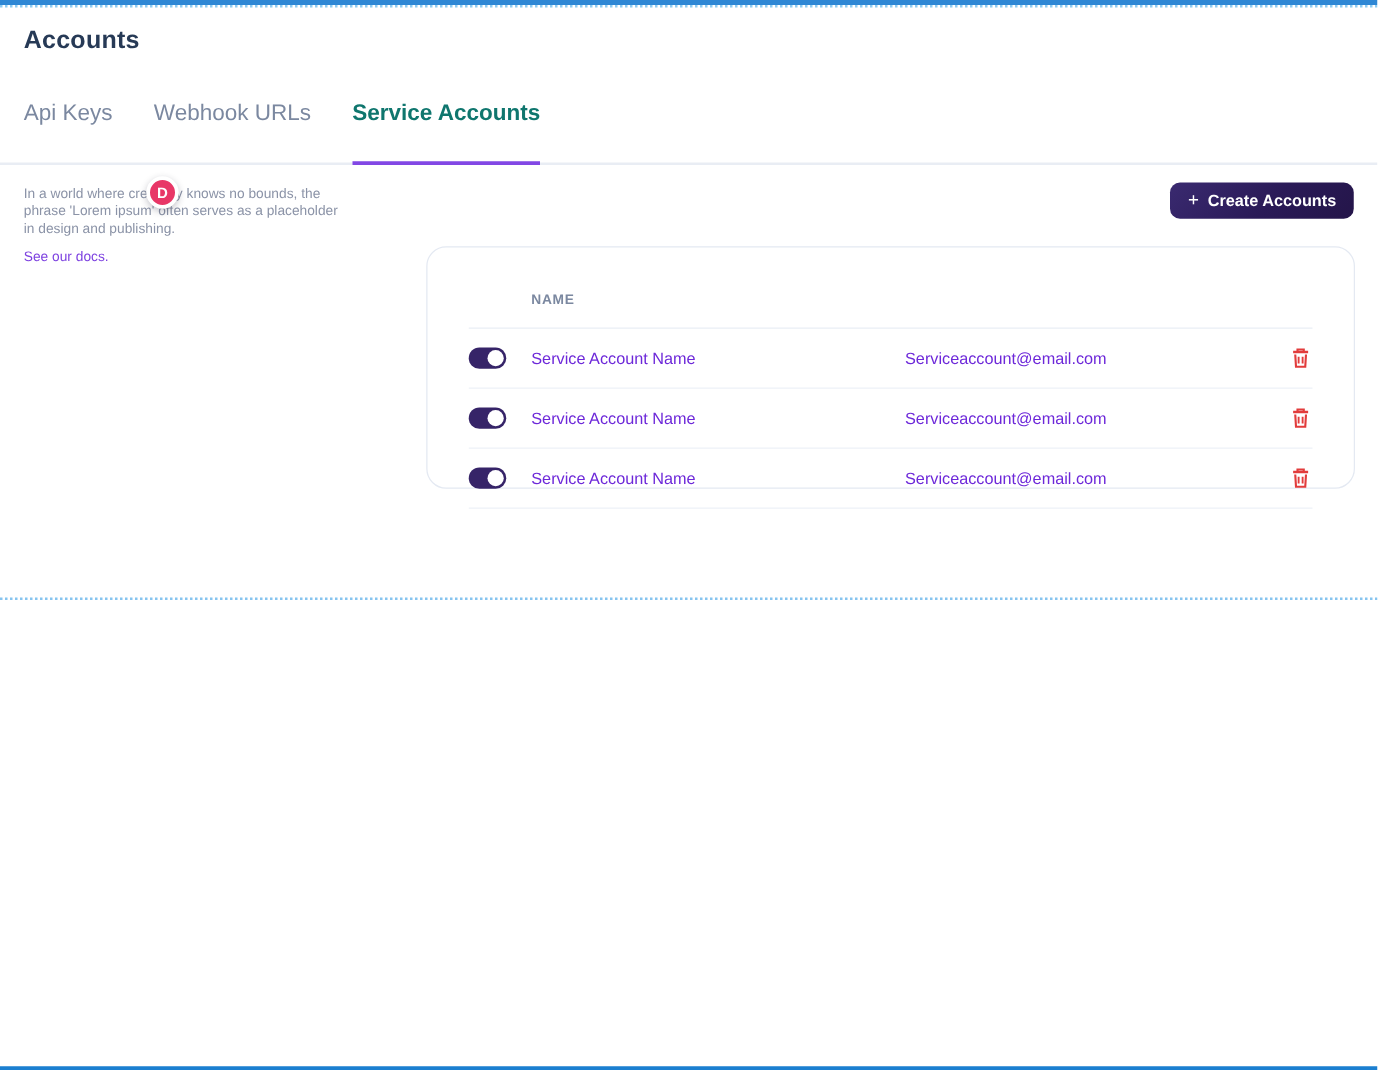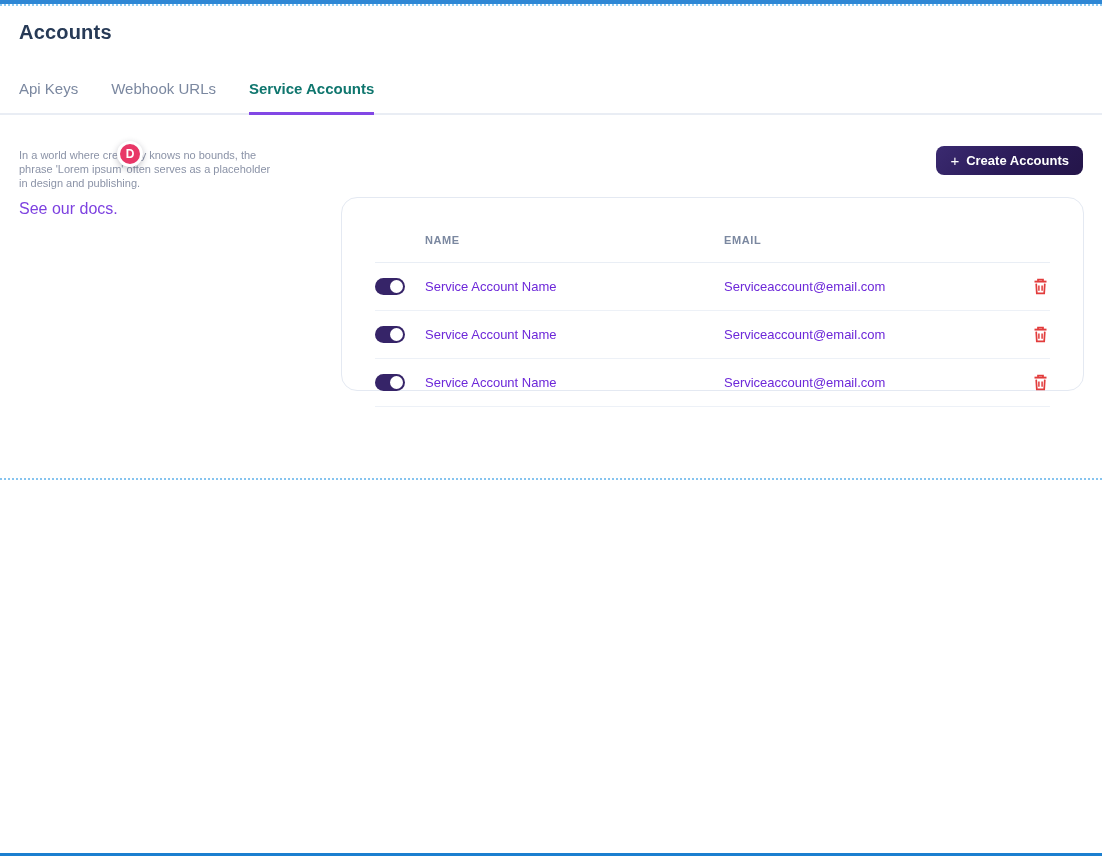--- a/index.html
+++ b/index.html
@@ -23,31 +23,31 @@
     font-size: 20px; font-weight: 700; color: #273a56; letter-spacing: 0.2px;
   }
 
   
   .tabs {
     position: absolute; top: 80px; left: 0; width: 100%;
     display: flex; gap: 33px; padding-left: 19px;
     border-bottom: 2px solid #e9edf4;
   }
   .tab {
-    font-size: 15px; color: #7b88a0; padding-bottom: 15px; cursor: pointer;
+    font-size: 18px; color: #7b88a0; padding-bottom: 28px; cursor: pointer;
     border-bottom: 3px solid transparent; margin-bottom: -2px;
   }
   .tab.active { color: #0f766e; font-weight: 600; border-bottom-color: #8247e5; }
 
   
   .intro { position: absolute; top: 148px; left: 19px; width: 258px; }
   .intro-text { font-size: 11px; line-height: 14px; color: #8b93a7; }
   .docs-link {
     display: inline-block; margin-top: 10px;
-    font-size: 16px; color: #7d41e0; text-decoration: none; cursor: pointer;
+    font-size: 11px; color: #7d41e0; text-decoration: none; cursor: pointer;
   }
   .badge {
     position: absolute; top: -7px; left: 98px;
     width: 26px; height: 26px; border-radius: 50%;
     background: #e83767; color: #ffffff;
     border: 3px solid #ffffff;
     box-shadow: 0 2px 6px rgba(40,40,60,0.28);
     display: flex; align-items: center; justify-content: center;
     font-size: 12px; font-weight: 700;
   }
@@ -130,21 +130,20 @@
 
 <button class="create-btn">
   <span class="plus-icon">+</span>
   <span>Create Accounts</span>
 </button>
 
 <div class="card">
   <div class="trow thead">
     <div class="th"></div>
     <div class="th">NAME</div>
-    <div class="th">EMAIL</div>
     <div class="th"></div>
   </div>
 
   <div class="trow tbody-row">
     <div class="toggle">
         <span class="knob"></span>
       </div>
     <div class="cell-name">Service Account Name</div>
     <div class="cell-email">Serviceaccount@email.com</div>
     <button class="trash-btn">

